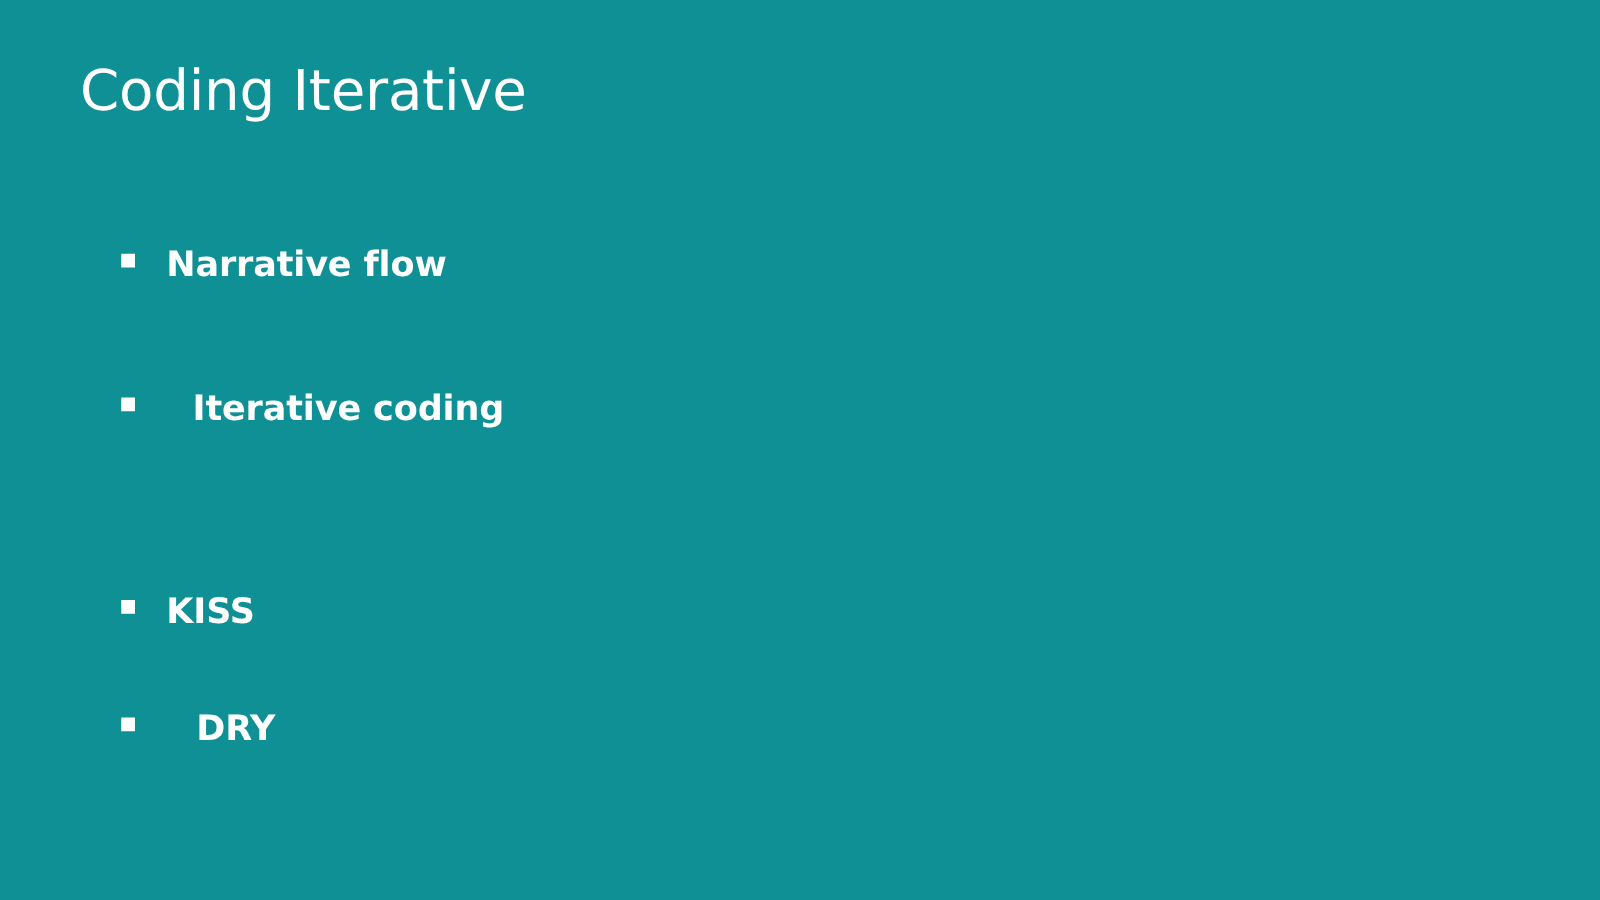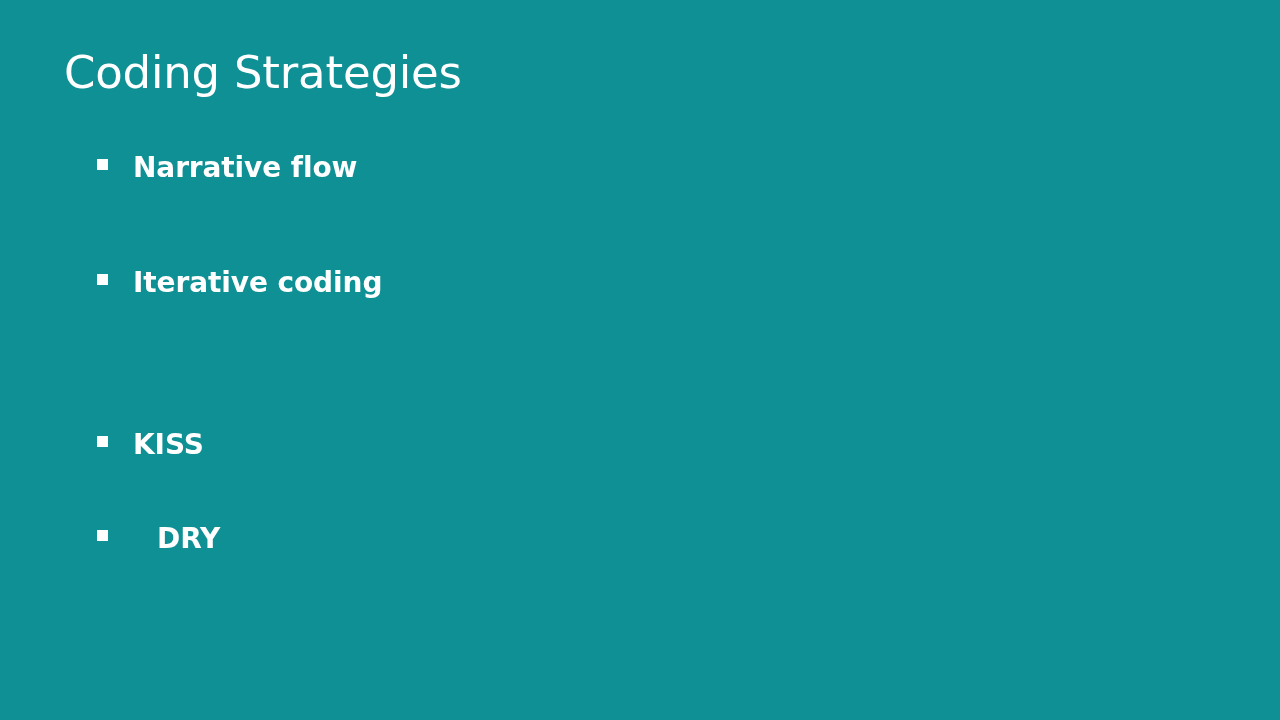--- a/index.html
+++ b/index.html
@@ -45,20 +45,21 @@
     padding: 0;
     list-style: none;
   }
 
   .bullet-item {
     position: absolute;
     left: 97px;
     display: flex;
     align-items: baseline;
     white-space: nowrap;
+    margin-top: 44px;
   }
 
   .bullet-marker {
     flex: 0 0 auto;
     width: 11px;
     height: 11px;
     background: #FFFFFF;
     position: relative;
     top: -7px;
   }
@@ -67,30 +68,30 @@
     font-family: "DejaVu Sans", "Liberation Sans", sans-serif;
     font-size: 28px;
     font-weight: 700;
     line-height: 34px;
     color: #FFFFFF;
     margin-left: 25px;
     letter-spacing: -0.1px;
   }
 
   .item-0 { top: 151px; }
-  .item-1 { top: 266px; }
+  .item-1 { top: 266px; gap: 21px; }
   .item-2 { top: 428px; }
   .item-3 { top: 522px; gap: 24px; }
 </style>
 </head>
 <body>
 
 <div class="slide">
 
-  <div class="slide-title">Coding Strategies</div>
+  <div class="slide-title">Coding Iterative</div>
 
   <ul class="bullet-list">
 
     <li class="bullet-item item-0">
       <span class="bullet-marker"></span>
       <span class="bullet-text">Narrative flow</span>
     </li>
 
     <li class="bullet-item item-1">
       <span class="bullet-marker"></span>

